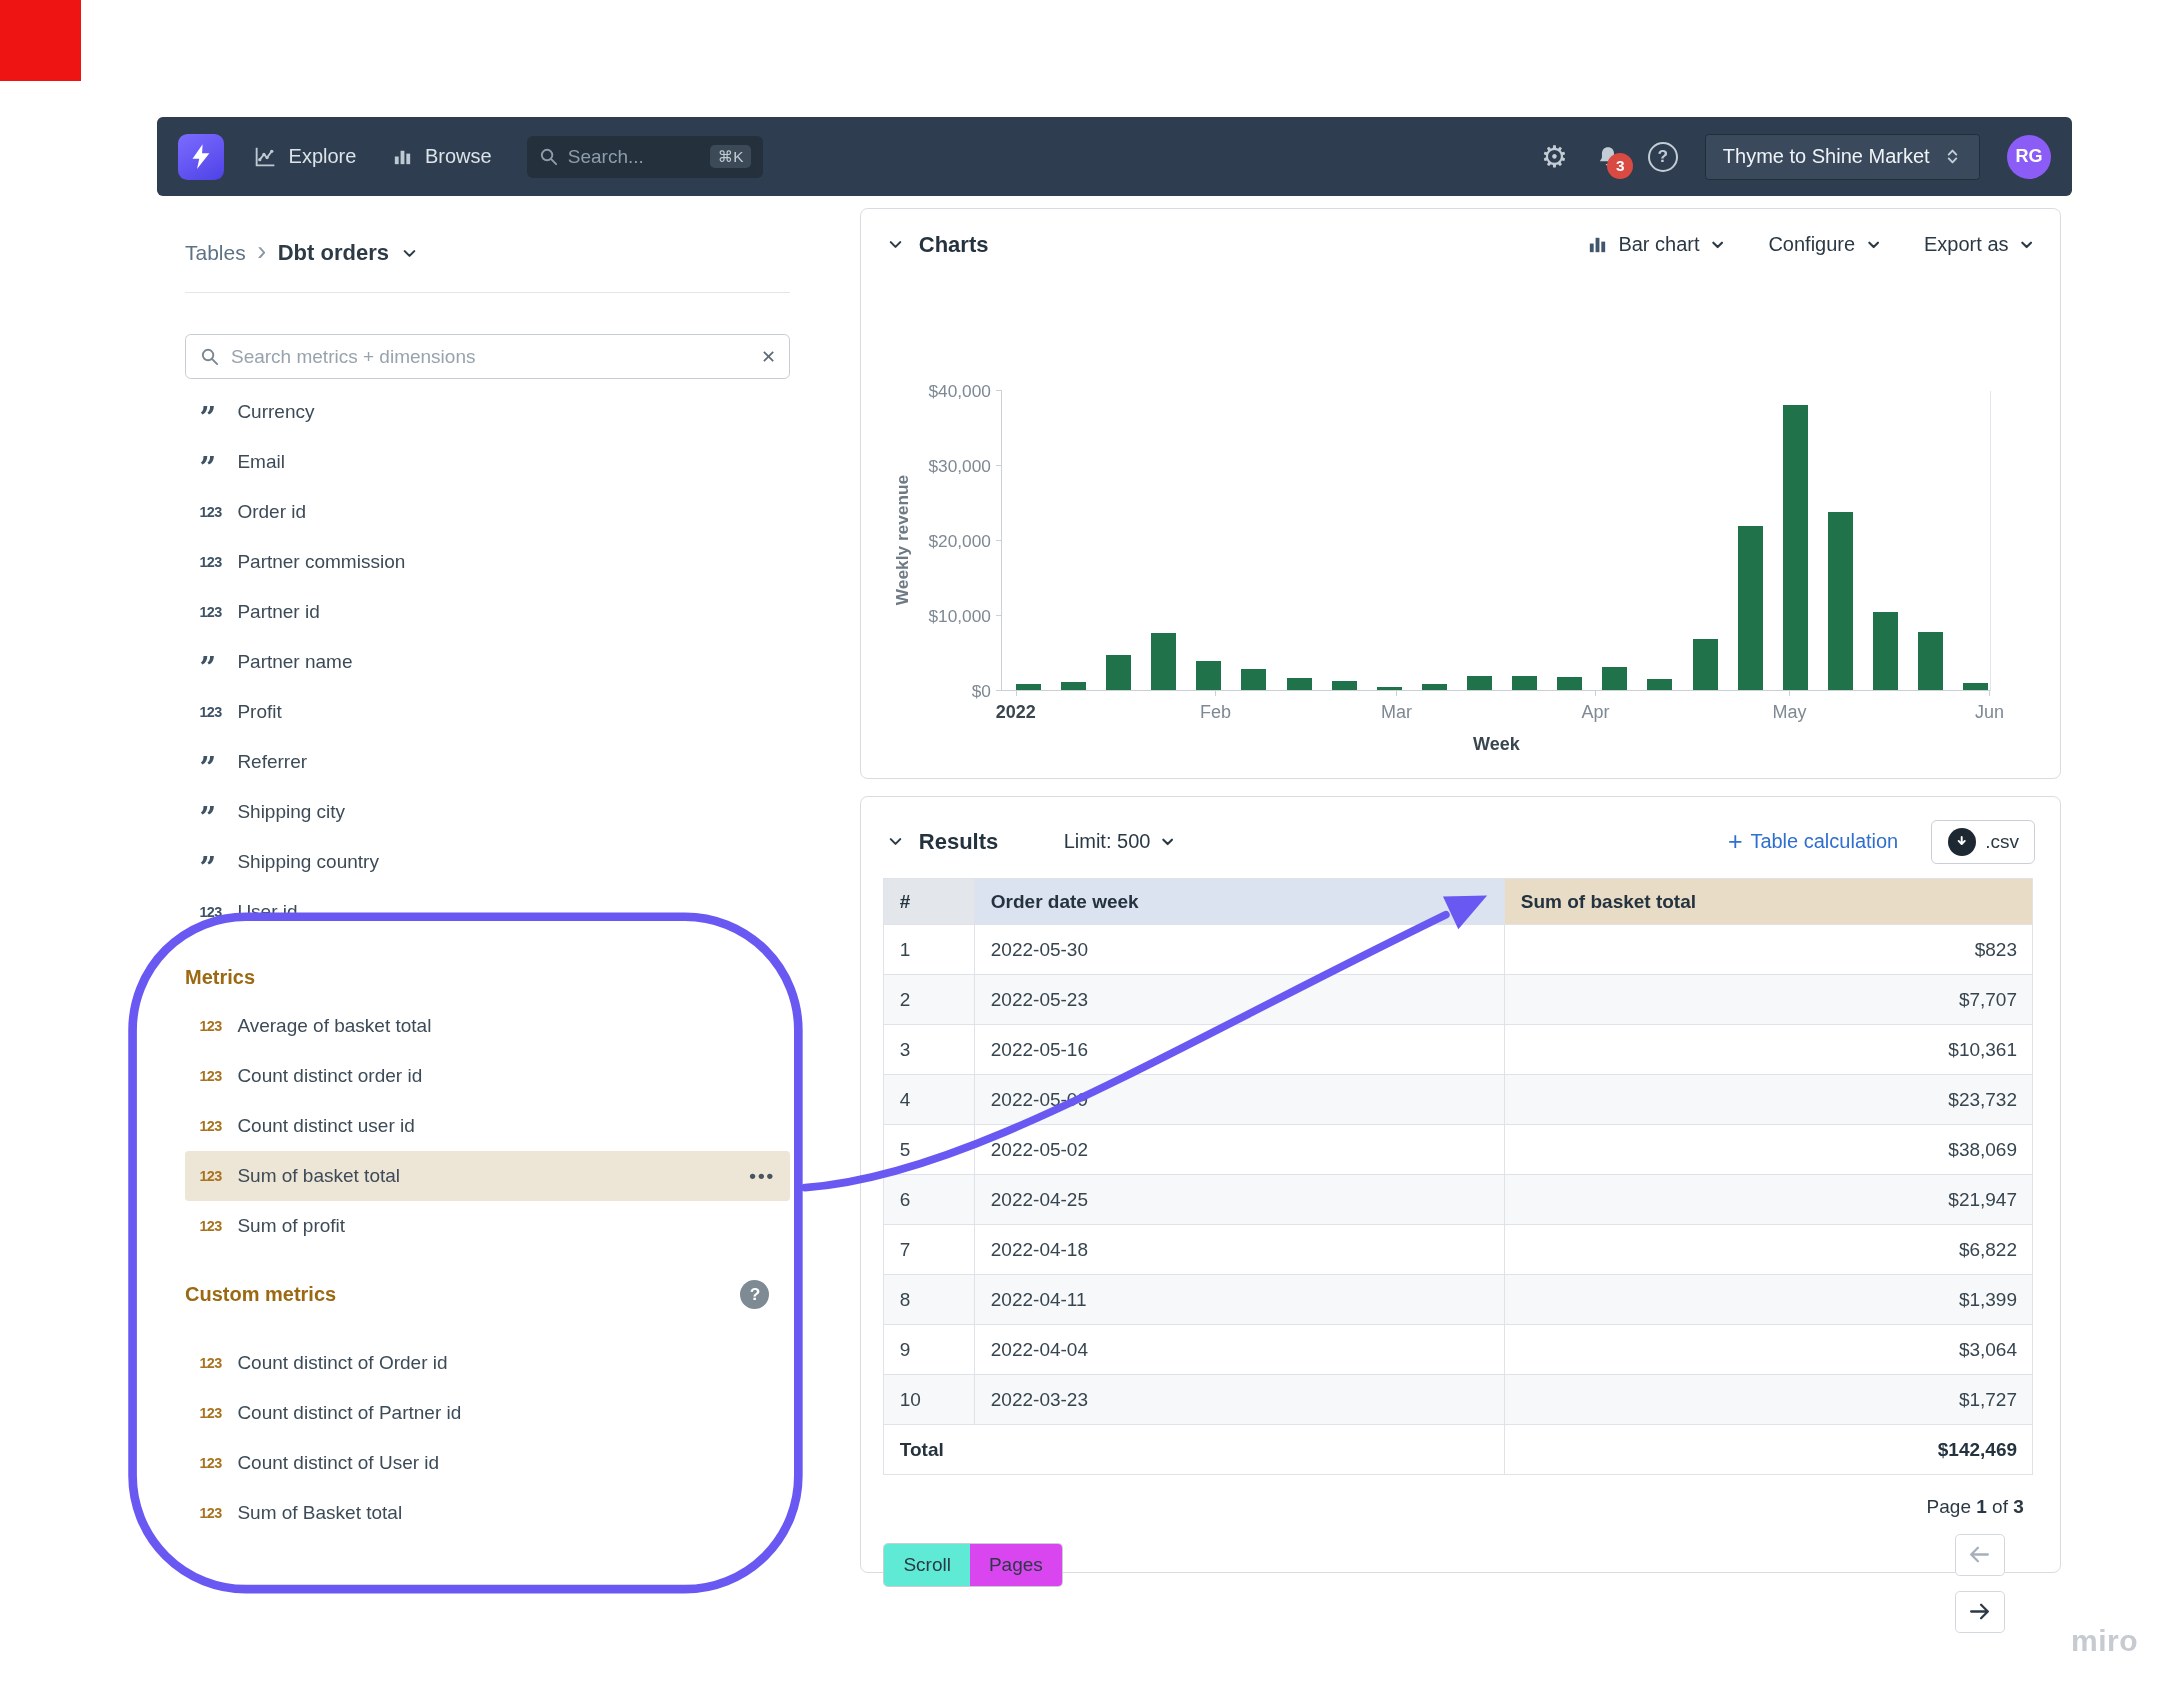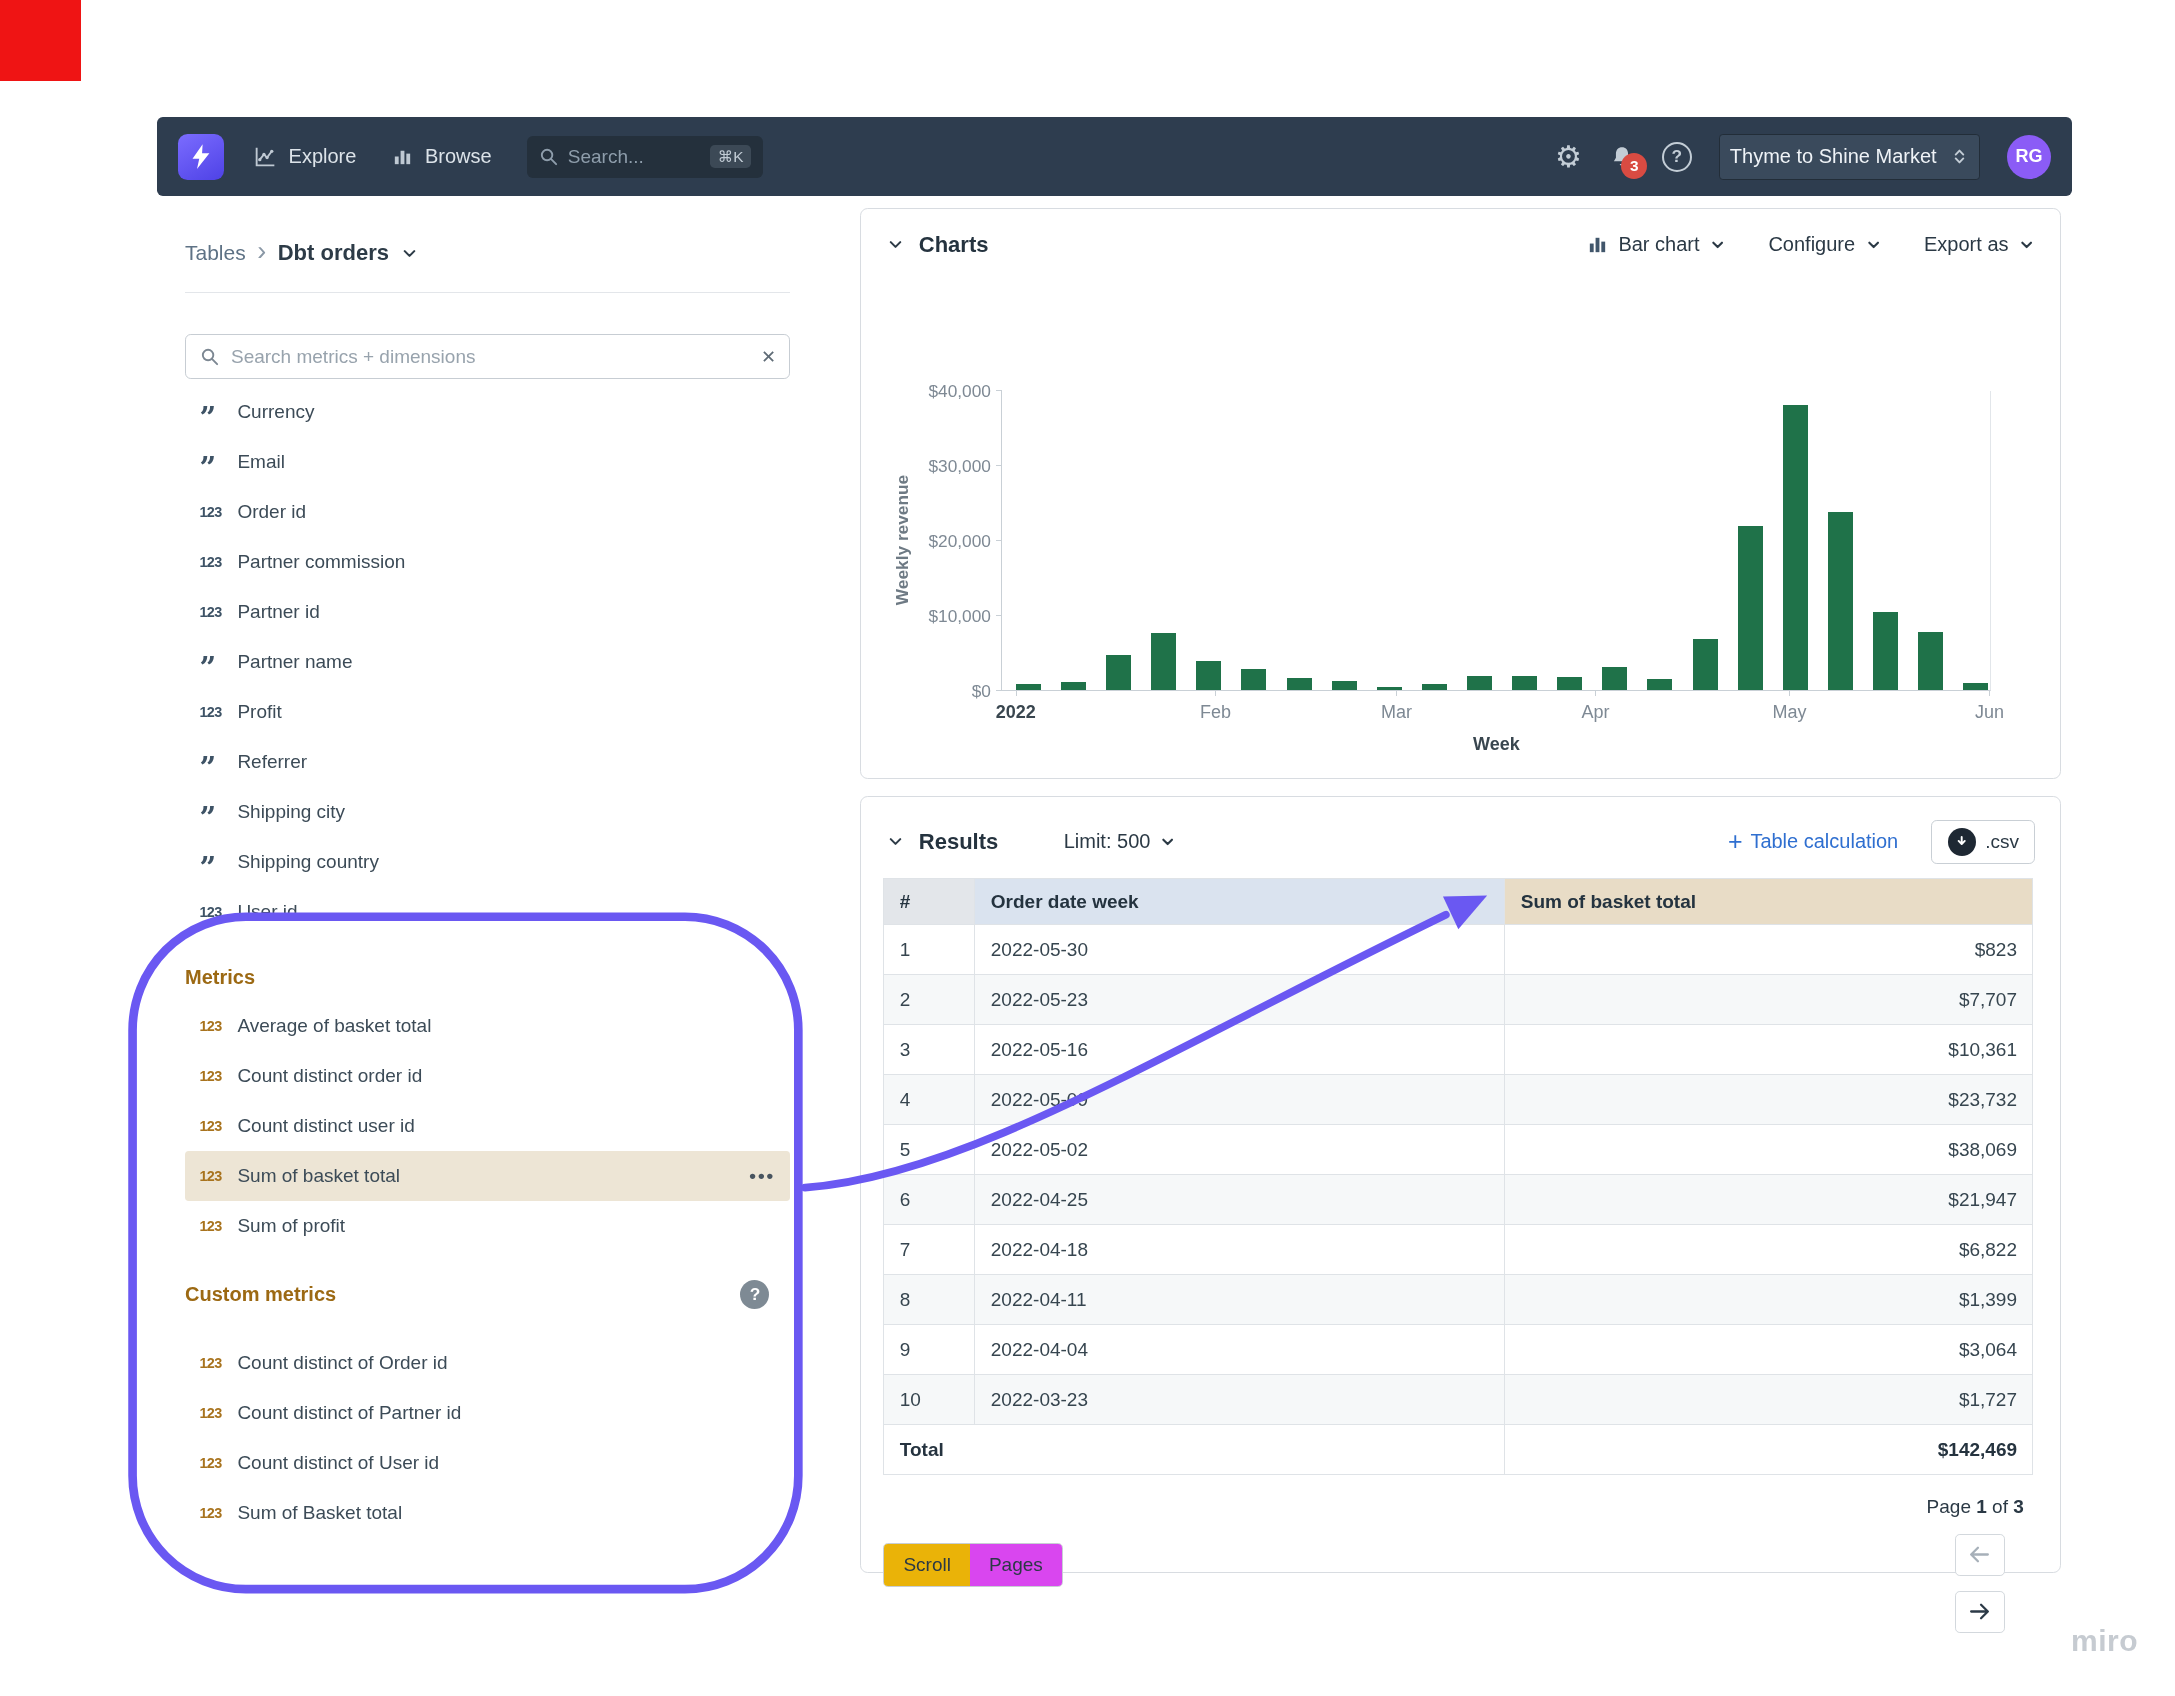--- a/index.html
+++ b/index.html
@@ -17,21 +17,21 @@
   .logo{width:46px;height:46px;border-radius:9.6px;background:linear-gradient(150deg,#7B6CFF,#4E42E6);display:flex;align-items:center;justify-content:center;margin-right:29px;cursor:pointer;}
   .nav-item{display:flex;align-items:center;gap:10.6px;color:#DCE3E9;font-size:20px;margin-right:35px;cursor:pointer;}
   .nav-search{width:236px;height:42px;background:#24303C;border-radius:5.8px;display:flex;align-items:center;gap:8.6px;padding:0 11.5px;cursor:text;}
   .nav-search .ph{color:#8E9DAB;font-size:19px;text-align:center;}
   .kbd{margin-left:auto;background:#3C4956;color:#C2CCD5;font-size:15.4px;border-radius:4.8px;padding:2.9px 7.7px;}
   .nav-right{gap:27px;}
   .icon-btn{position:relative;display:flex;align-items:center;justify-content:center;cursor:pointer;}
   .gear{font-family:"DejaVu Sans",sans-serif;font-size:30px;color:#C3CDD6;line-height:1;}
   .nbadge{position:absolute;right:-12.5px;bottom:-9.6px;width:26px;height:26px;border-radius:50%;background:#D94B42;color:#fff;font-size:15.4px;font-weight:700;display:flex;align-items:center;justify-content:center;}
   .help-ring{width:30px;height:30px;border-radius:50%;border:2.4px solid #C3CDD6;color:#C3CDD6;font-size:17.3px;font-weight:700;display:flex;align-items:center;justify-content:center;}
-  .project-btn{height:46px;display:flex;align-items:center;gap:13.4px;background:#3A4A5C;border:1px solid #222D38;border-radius:3.8px;padding:0 10px;color:#EFF3F7;font-size:20px;cursor:pointer;}
+  .project-btn{height:46px;display:flex;align-items:center;gap:13.4px;background:#3A4A5C;border:1px solid #222D38;border-radius:3.8px;padding:0 17px;color:#EFF3F7;font-size:20px;cursor:pointer;}
   .avatar{width:44px;height:44px;border-radius:50%;background:#8b5cf6;color:#fff;font-weight:700;font-size:18px;display:flex;align-items:center;justify-content:center;cursor:pointer;}
 
   
   .app-body{display:flex;align-items:flex-start;}
   .sidebar{width:704px;padding:44px 70px 0 28px;}
   .panel{flex:1;padding:11.5px 10.6px 0 0;}
 
   
   .breadcrumb{display:flex;align-items:center;gap:11.5px;}
   .crumb-root{color:#5E7285;font-size:21px;cursor:pointer;}
@@ -87,21 +87,21 @@
   .results-table th{height:46px;font-weight:700;color:#24333F;text-align:left;}
   th.col-num{background:#E3E6EA;}
   th.col-date{background:var(--table-header-dimension-bg,#DAE3EF);}
   th.col-value{background:var(--table-header-metric-bg,#E8DCC6);}
   .results-table td{height:50px;color:#36454F;}
   .results-table tbody tr:nth-child(even){background:#F6F8F9;}
   td.cell-value{text-align:right;}
   .results-table tfoot td{font-weight:700;color:#25333F;}
   .table-footer{display:flex;align-items:center;justify-content:space-between;margin:21px 27px 0 22px;}
   .seg{display:flex;border:1px solid #C8CED4;border-radius:4.8px;overflow:hidden;}
-  .seg-btn{height:42px;padding:0 19px;border:none;background:#eab308;font-size:19px;color:#2B3945;font-family:inherit;cursor:pointer;}
+  .seg-btn{height:42px;padding:0 19px;border:none;background:#5eead4;font-size:19px;color:#2B3945;font-family:inherit;cursor:pointer;}
   .seg-btn.active{background:#d946ef;}
   .pager{display:flex;align-items:center;gap:15.4px;flex-direction:column;}
   .page-text{font-size:19px;color:#2B3945;margin-right:9.6px;}
   .arrow-btn{width:50px;height:42px;border:1px solid #D3D8DD;border-radius:4.8px;background:#fff;display:flex;align-items:center;justify-content:center;cursor:pointer;}
 
   
   .annotations{position:absolute;left:0;top:0;pointer-events:none;}
   .watermark{position:absolute;left:2071px;top:1624px;font-size:30px;font-weight:700;color:#C6CBD1;letter-spacing:0.5px;}
 </style>
 </head>

